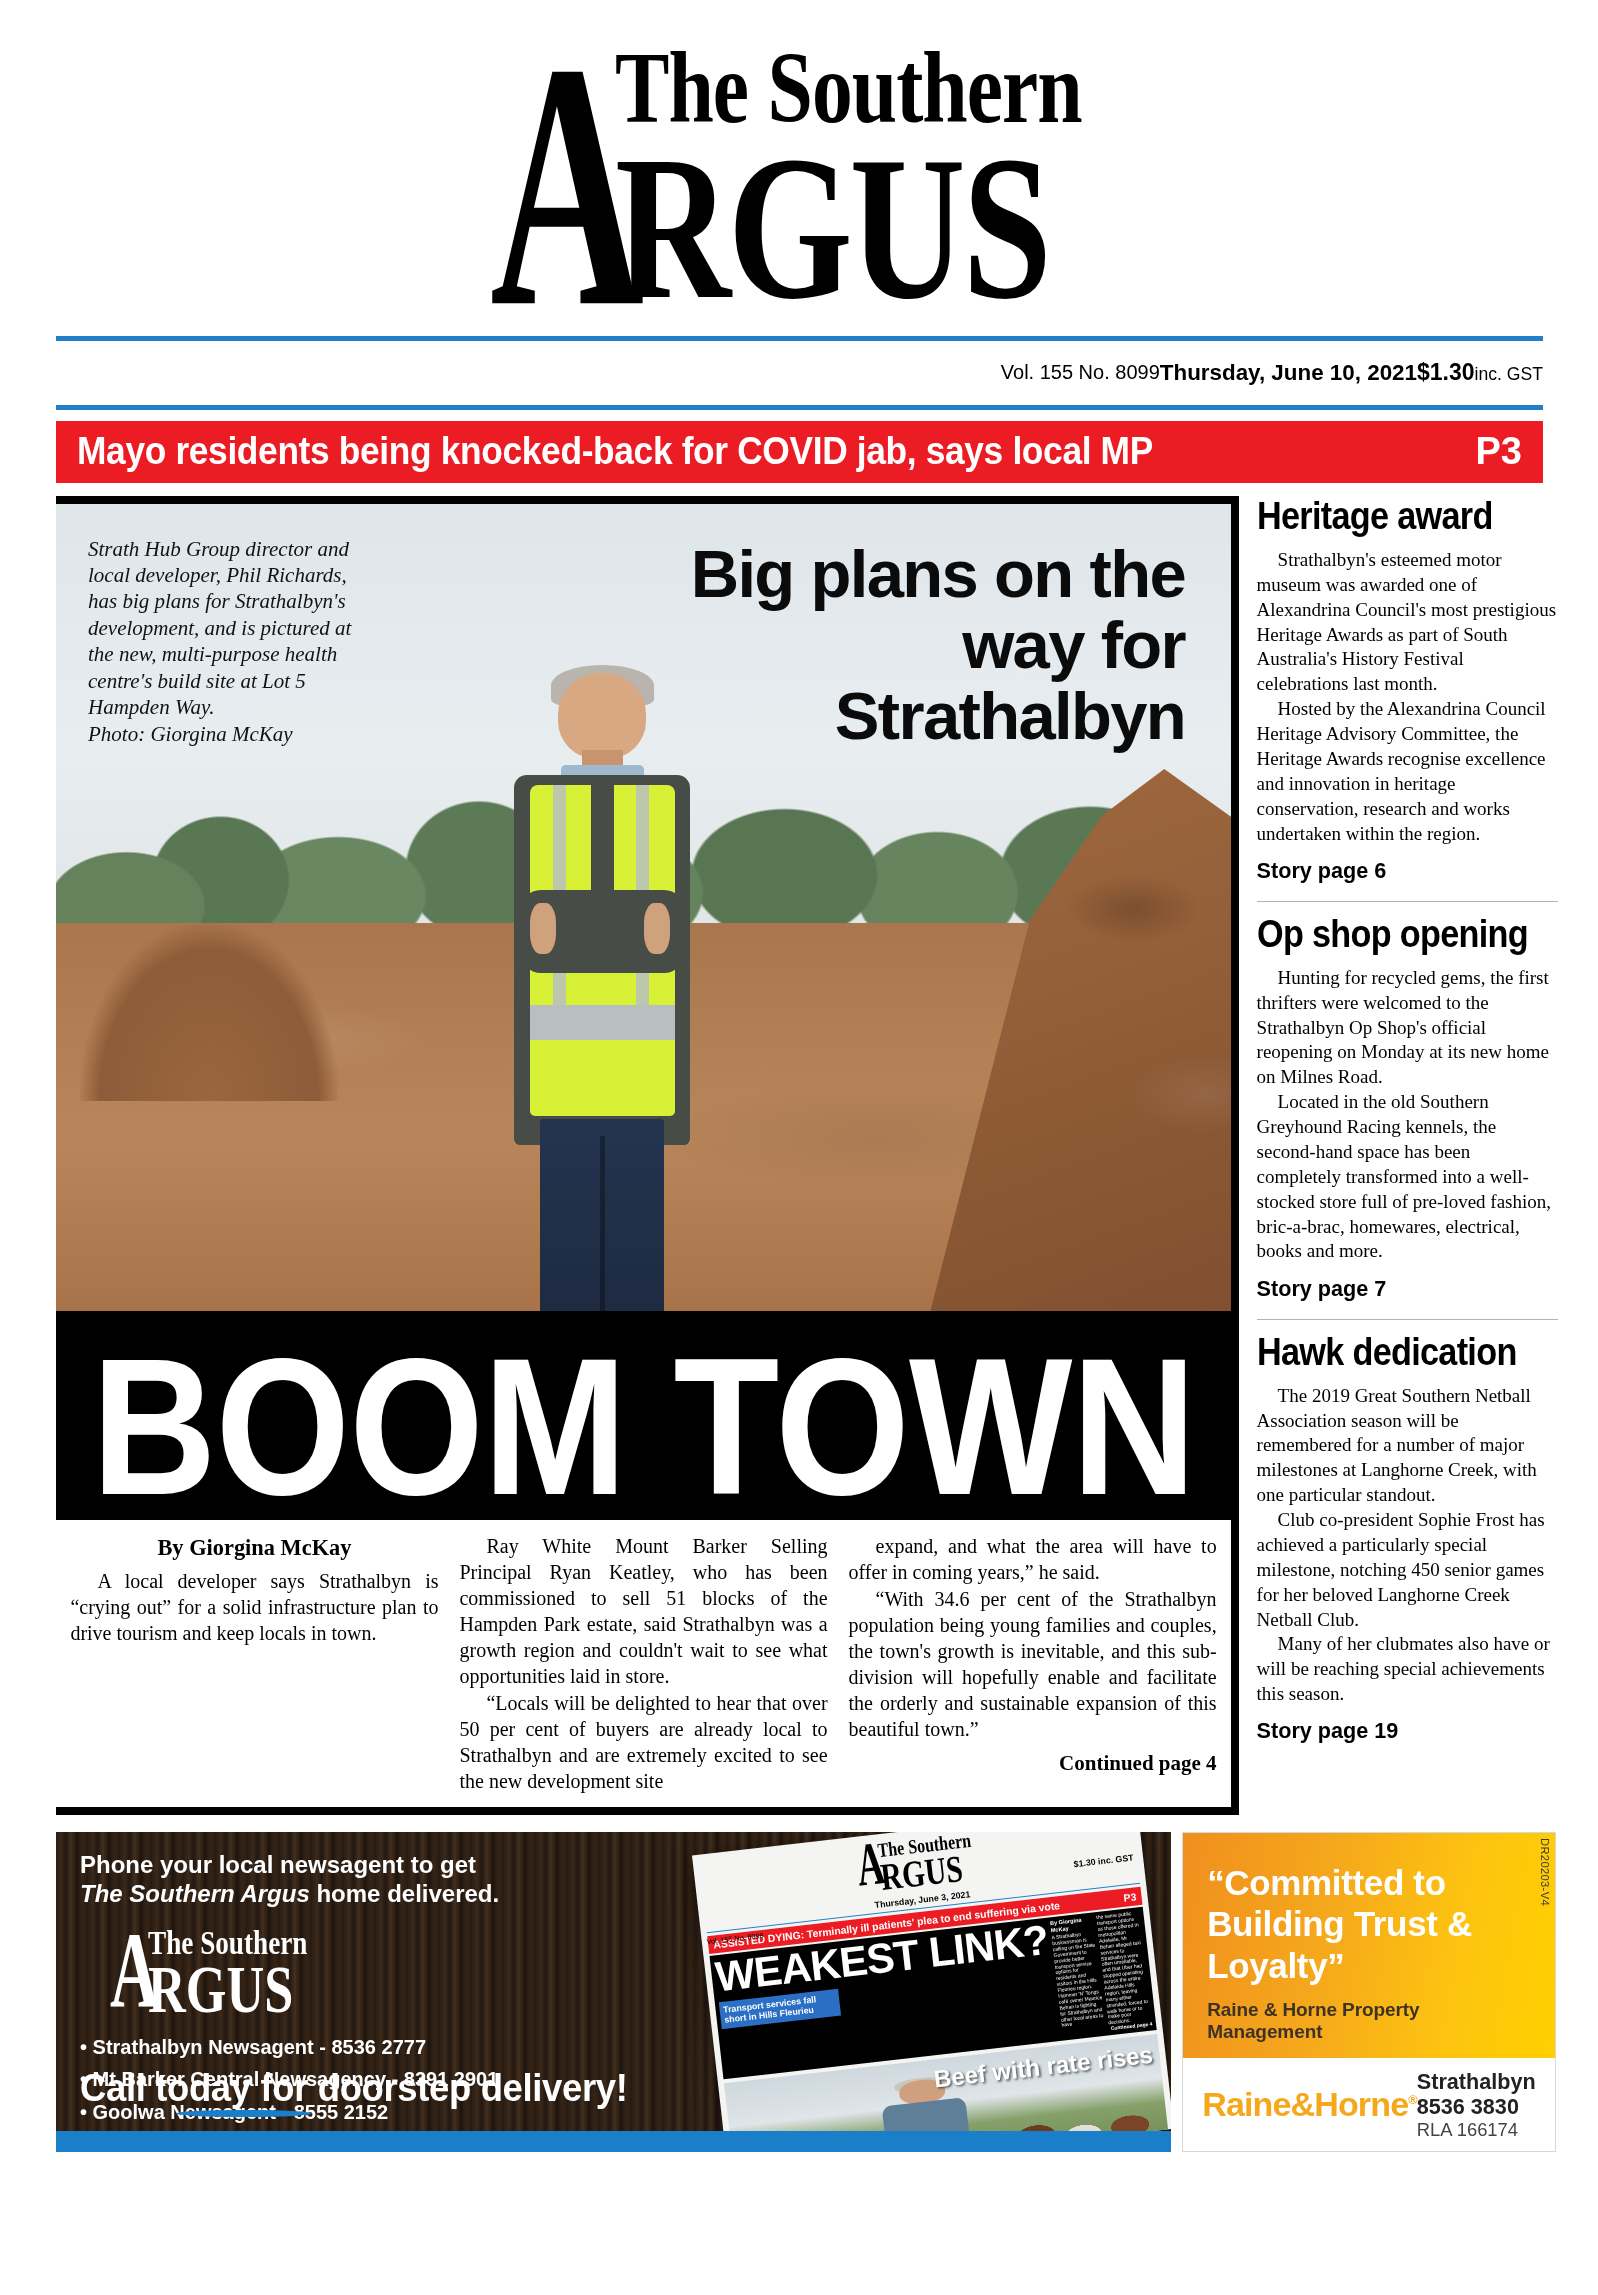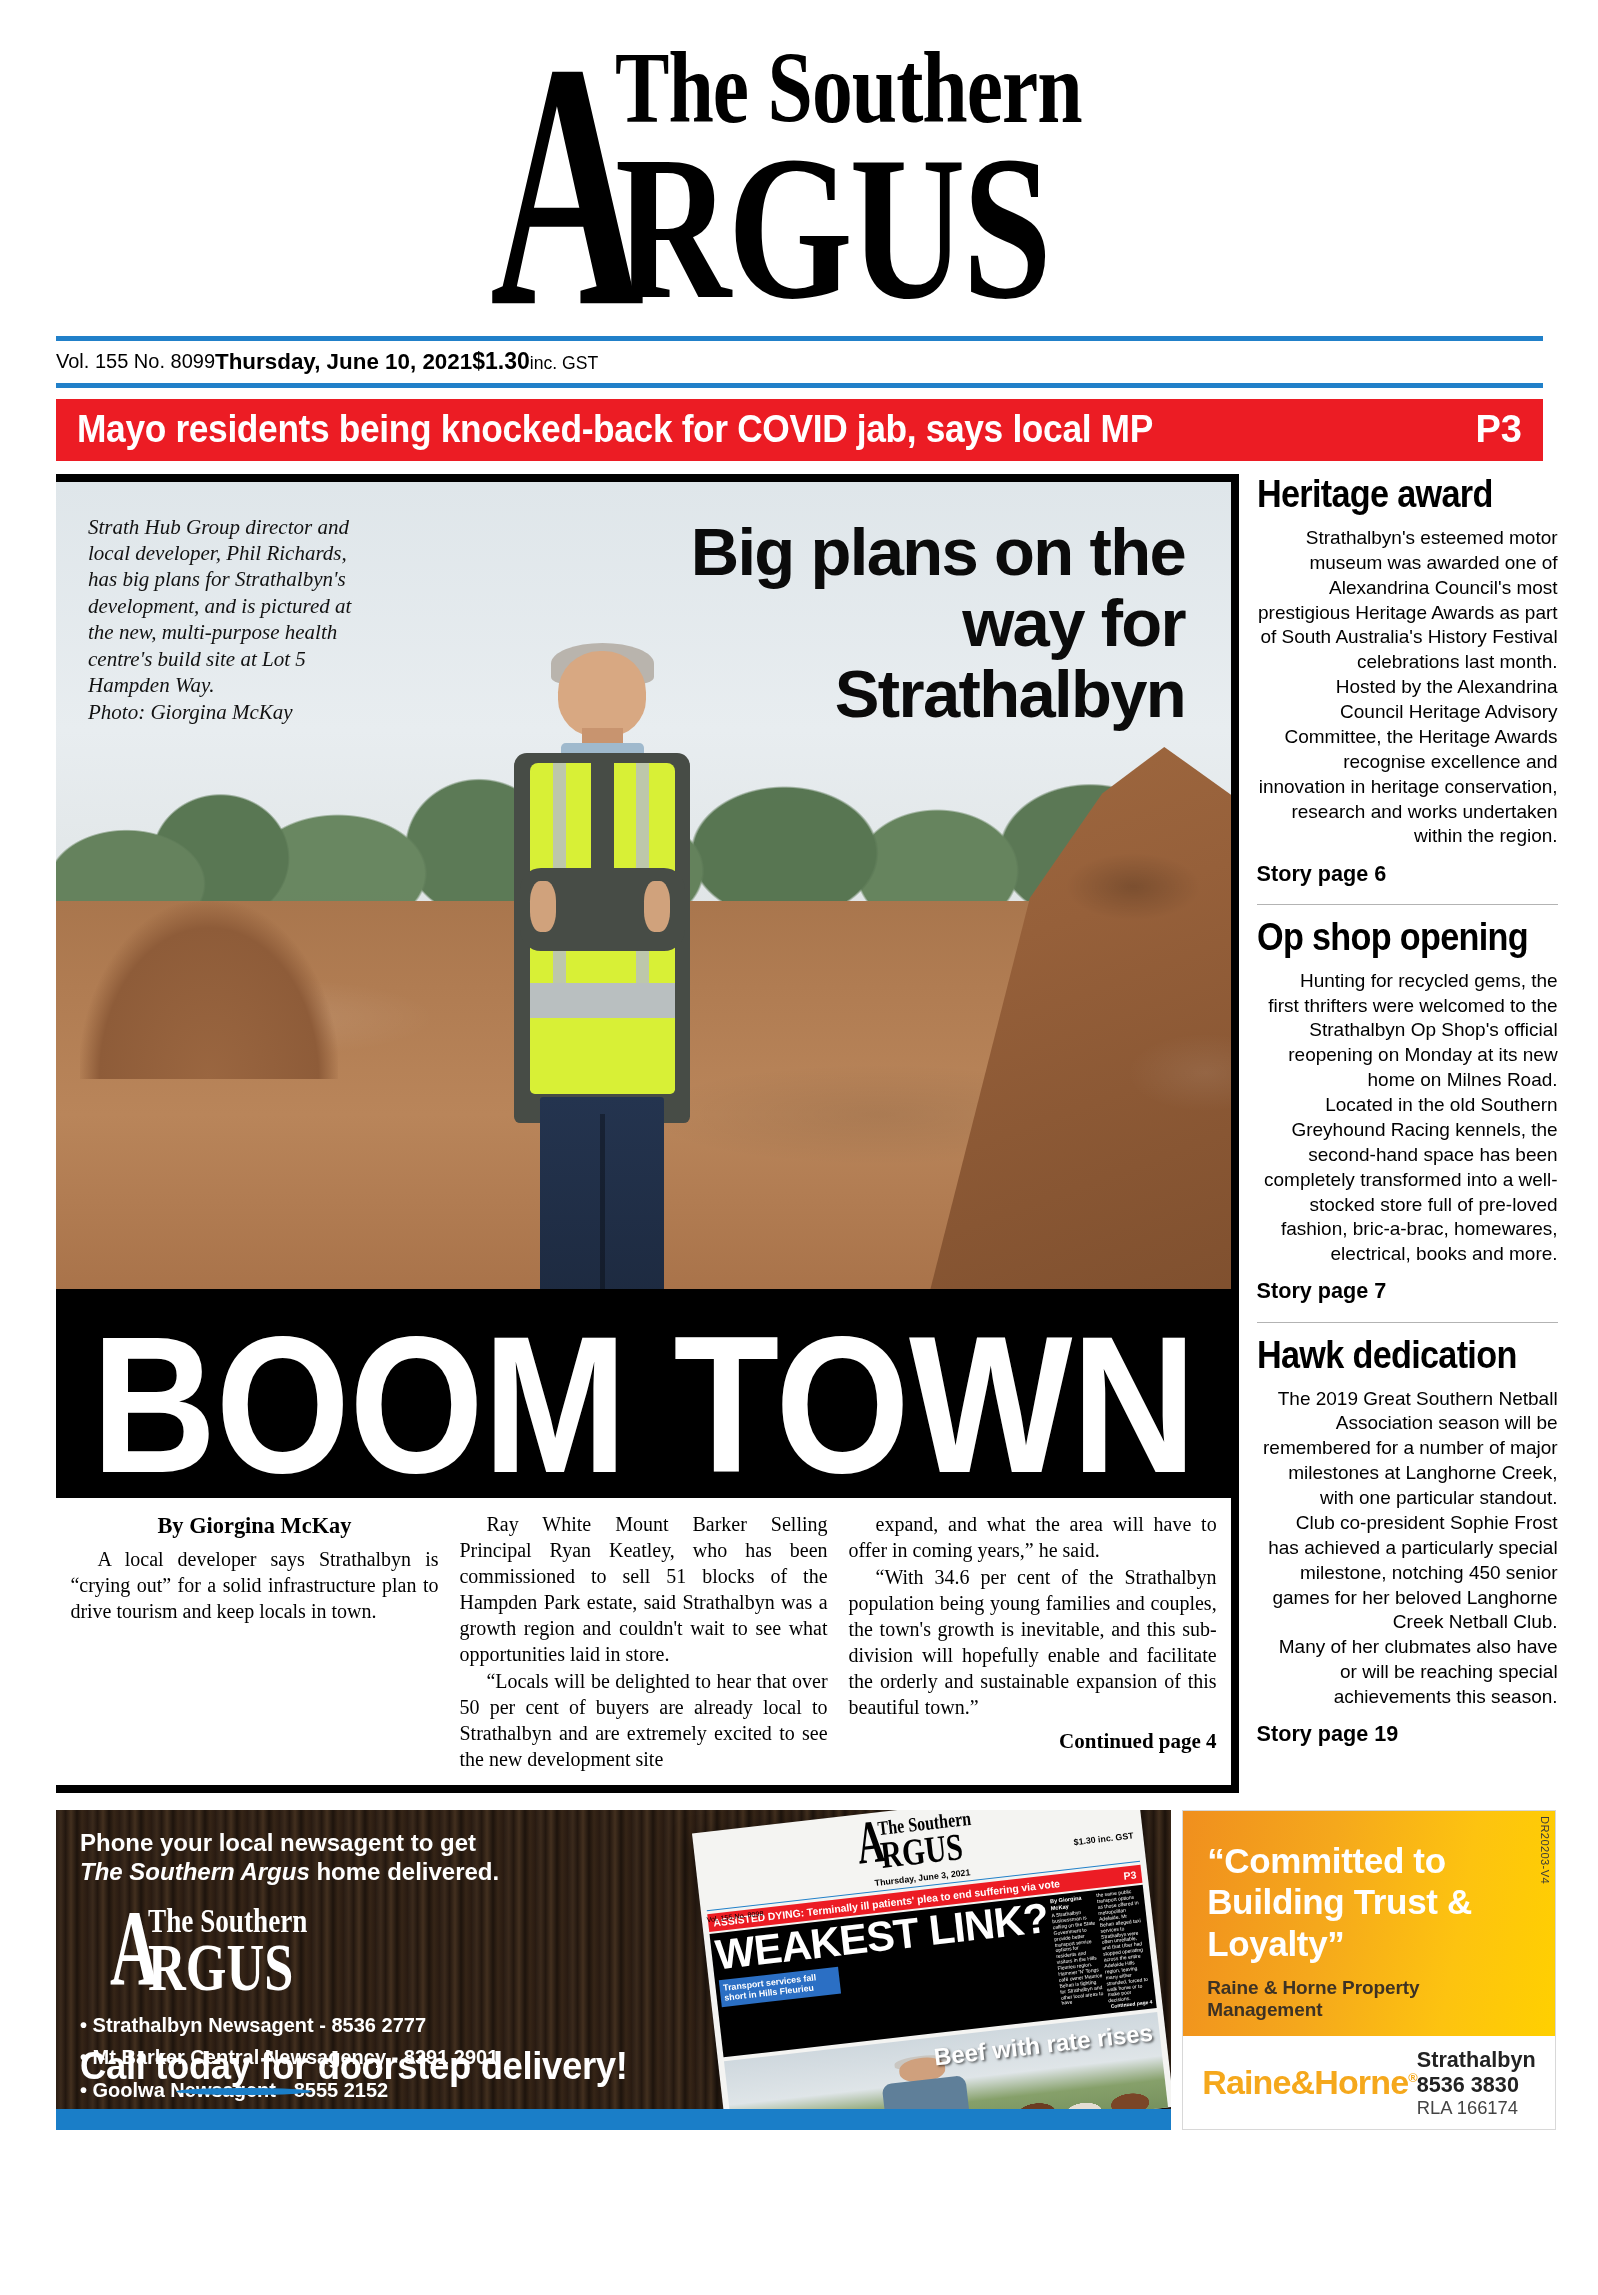--- a/index.html
+++ b/index.html
@@ -63,25 +63,25 @@
     letter-spacing: -0.02em;
     transform: scaleX(0.78);
     transform-origin: left top;
     color: #000;
     white-space: nowrap;
     margin-top: 4.8px;
   }
 
   .rule-blue { height: 4.8px; background: #2180c9; margin: 0 56px; }
   .infoline {
-    margin: 4px 56px;
+    margin: 15px 56px;
     height: 34px;
     display: flex;
     align-items: center;
-    justify-content: flex-start;
+    justify-content: flex-end;
     font-family: "Liberation Sans", sans-serif;
   }
   .vol { font-size: 20px; color: #000; }
   .issuedate { font-size: 22.4px; font-weight: bold; color: #000; }
   .price { font-size: 23px; font-weight: bold; color: #000; }
   .price .gst { font-size: 17.6px; font-weight: normal; }
 
   
   .teaser {
     margin: 11.2px 56px 0 56px;
@@ -313,25 +313,24 @@
     font-size: 38px;
     line-height: 1.0;
     letter-spacing: -0.02em;
     transform: scaleX(0.90);
     transform-origin: left center;
     color:#000;
     white-space: nowrap;
     margin-bottom: 12.8px;
   }
   .side-body {
-    font-family: Liberation Sans, sans-serif;
+    font-family: Liberation Serif, serif;
     font-size: 19px;
     line-height: 1.31;
     color:#000;
-    text-align:right;
   }
   .side-body p { text-indent: 21px; }
   .story-page {
     color:#000000;
     font-weight: bold;
     font-size: 21.6px;
     text-align: left;
     margin-top: 11.2px;
     font-family: "Liberation Sans", sans-serif;
   }

